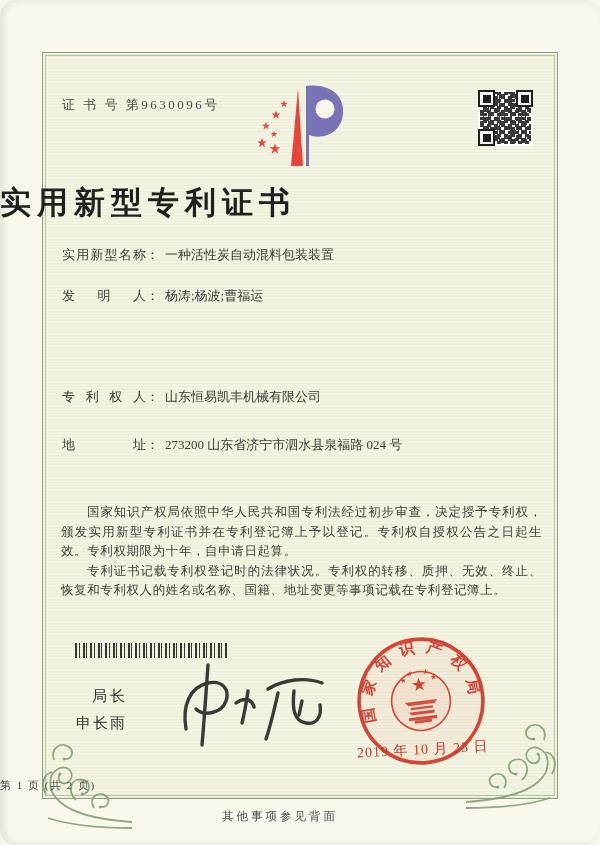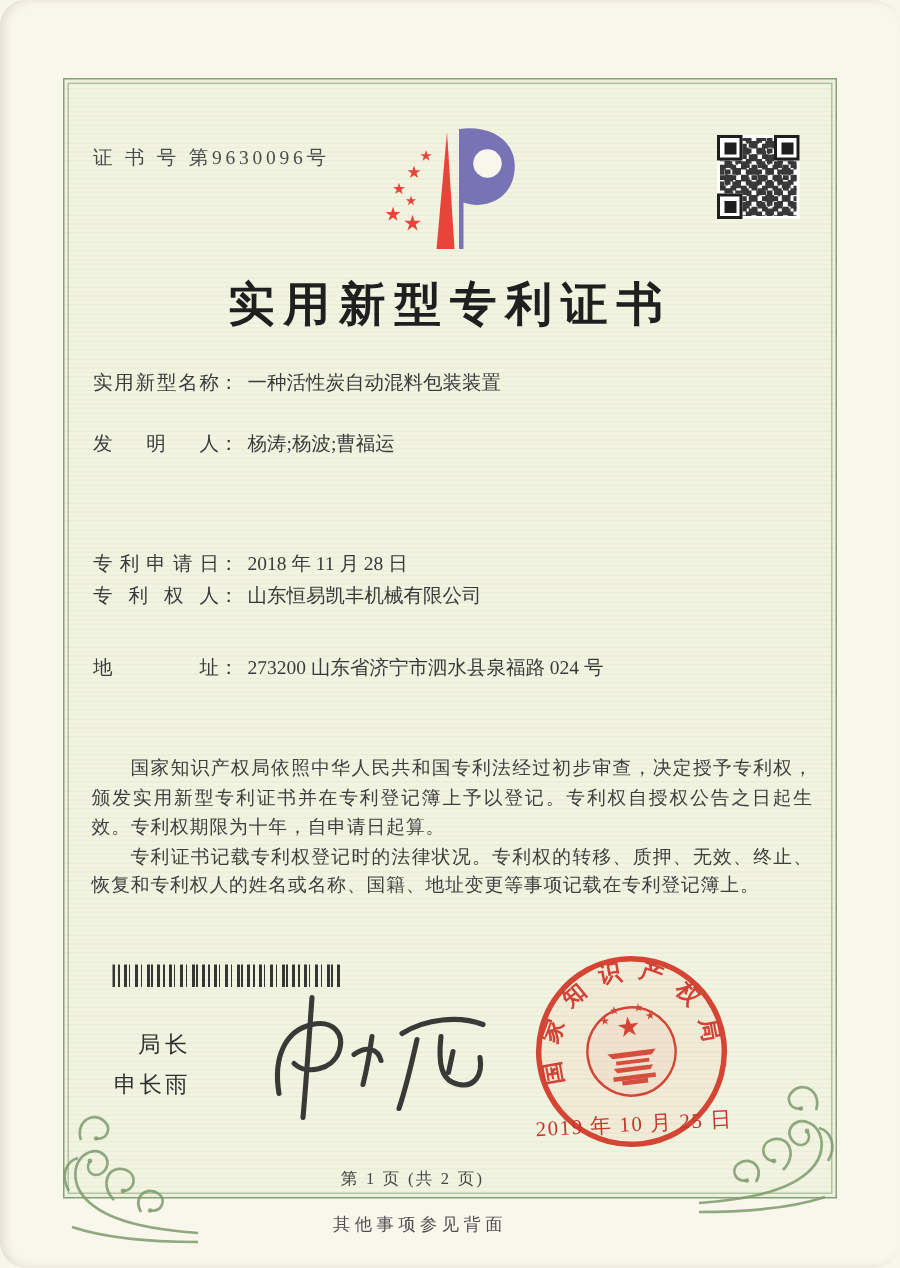--- a/index.html
+++ b/index.html
@@ -16,42 +16,42 @@
   
   .qr{position:absolute;left:478px;top:90px;width:55px;height:56px;background:#fdfdfd;}
   .qr .noise{position:absolute;inset:2px;
      background:
       repeating-conic-gradient(#262626 0% 25%, rgba(0,0,0,0) 0% 50%) 0px 0px/7px 7px,
       repeating-conic-gradient(#2b2b2b 0% 25%, rgba(0,0,0,0) 0% 50%) 3px 2px/11px 9px;
      opacity:.92;}
   .qr i{position:absolute;width:13px;height:13px;border:2.5px solid #1e1e1e;background:#fff;}
   .qr i::after{content:'';position:absolute;inset:2.5px;background:#1e1e1e;}
   .qr .tl{left:0;top:0}.qr .tr{right:0;top:0}.qr .bl{left:0;bottom:0}
-  .title{position:absolute;left:0;right:0;top:182px;margin:0;text-align:center;
+  .title{position:absolute;left:0;right:0;top:182px;margin:0;text-align:left;
          font-size:31px;font-weight:bold;letter-spacing:6px;color:#1f1f1f;}
   .row{position:absolute;left:62px;font-size:13px;color:#3a3a3a;white-space:nowrap;}
   .flabel{display:inline-block;width:84px;text-align:justify;text-align-last:justify;}
   .colon{display:inline-block;margin-right:6px;}
   .r1{top:246px}.r2{top:287px}.r3{top:327px}.r4{top:367px}.r5{top:388px}.r6{top:436px}.r7{top:470px}
   .grant2{position:absolute;left:238px;top:0;}
   .paras{position:absolute;left:61px;right:58px;top:503px;}
   .paras p{margin:0;font-size:12.5px;line-height:19.5px;color:#3e3e3e;
            text-indent:26px;letter-spacing:.6px;text-align:justify;}
   .barcode{position:absolute;left:75px;top:643px;width:153px;height:15px;opacity:.88;
     background:repeating-linear-gradient(90deg,
       #1c1c1c 0 2px, rgba(0,0,0,0) 2px 4px, #1c1c1c 4px 5px, rgba(0,0,0,0) 5px 8px,
       #1c1c1c 8px 10px, rgba(0,0,0,0) 10px 11px, #1c1c1c 11px 12px, rgba(0,0,0,0) 12px 15px);}
   .director-label{position:absolute;left:92px;top:687px;font-size:15px;color:#303030;letter-spacing:3px;}
   .director-name{position:absolute;left:76px;top:714px;font-size:15px;color:#303030;letter-spacing:2px;}
   .signature{position:absolute;left:158px;top:655px;width:170px;height:100px;}
   .seal{position:absolute;left:350px;top:628px;width:142px;height:146px;transform:rotate(-7deg);opacity:.92;}
   .seal-date{position:absolute;left:357px;top:741px;font-size:14px;color:#c3372b;
              letter-spacing:1px;transform:rotate(-3deg);white-space:nowrap;}
-  .page-info{position:absolute;left:0;right:70px;top:778px;text-align:center;
-             font-size:11px;color:#454545;letter-spacing:1.5px;margin-left:20px;}
+  .page-info{position:absolute;left:0;right:70px;top:778px;text-align:left;
+             font-size:11px;color:#454545;letter-spacing:1.5px;}
   .back-note{position:absolute;left:0;right:40px;top:809px;text-align:center;
              font-size:11.5px;color:#4f4f4f;letter-spacing:3px;}
   .flo{position:absolute;width:100px;height:100px;}
   .flo-left{left:36px;top:732px;}
   .flo-right{left:462px;top:712px;transform:scaleX(-1);}
 </style>
 </head>
 <body>
 
 <div class="page">
@@ -84,23 +84,20 @@
     <i class="bl"></i>
   </div>
 
   <h1 class="title">实用新型专利证书</h1>
 
   <div class="row r2">
     <span class="flabel">发明人</span><span class="colon">：</span><span>杨涛;杨波;曹福运</span>
   </div>
   <div class="row r1">
     <span class="flabel">实用新型名称</span><span class="colon">：</span><span>一种活性炭自动混料包装装置</span>
-  </div>
-  <div class="row r4">
-    <span class="flabel">专利申请日</span><span class="colon">：</span><span>2018 年 11 月 28 日</span>
   </div>
   <div class="row r5">
     <span class="flabel">专利权人</span><span class="colon">：</span><span>山东恒易凯丰机械有限公司</span>
   </div>
   <div class="row r6">
     <span class="flabel">地址</span><span class="colon">：</span><span>273200 山东省济宁市泗水县泉福路 024 号</span>
   </div>
 
   <div class="paras">
     <p>国家知识产权局依照中华人民共和国专利法经过初步审查，决定授予专利权，颁发实用新型专利证书并在专利登记簿上予以登记。专利权自授权公告之日起生效。专利权期限为十年，自申请日起算。</p>

